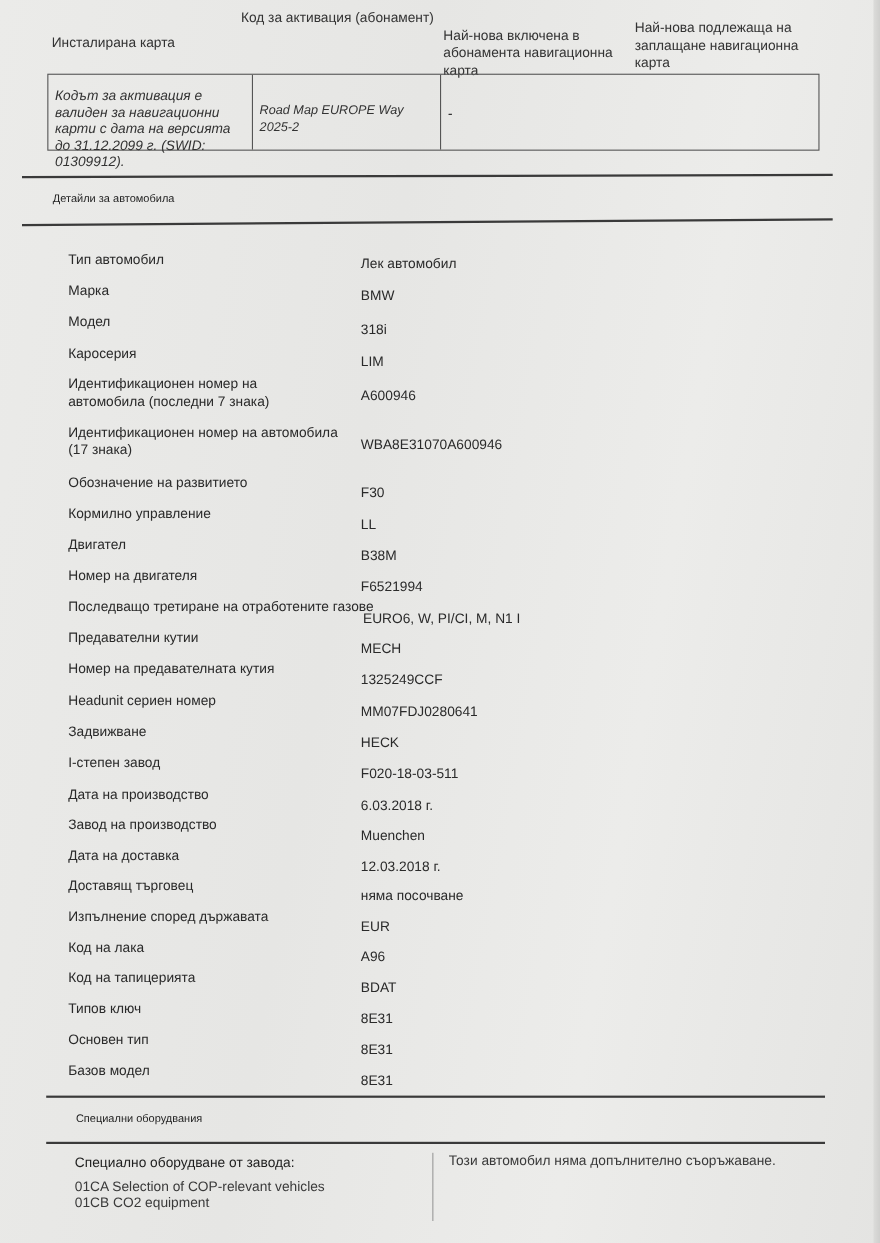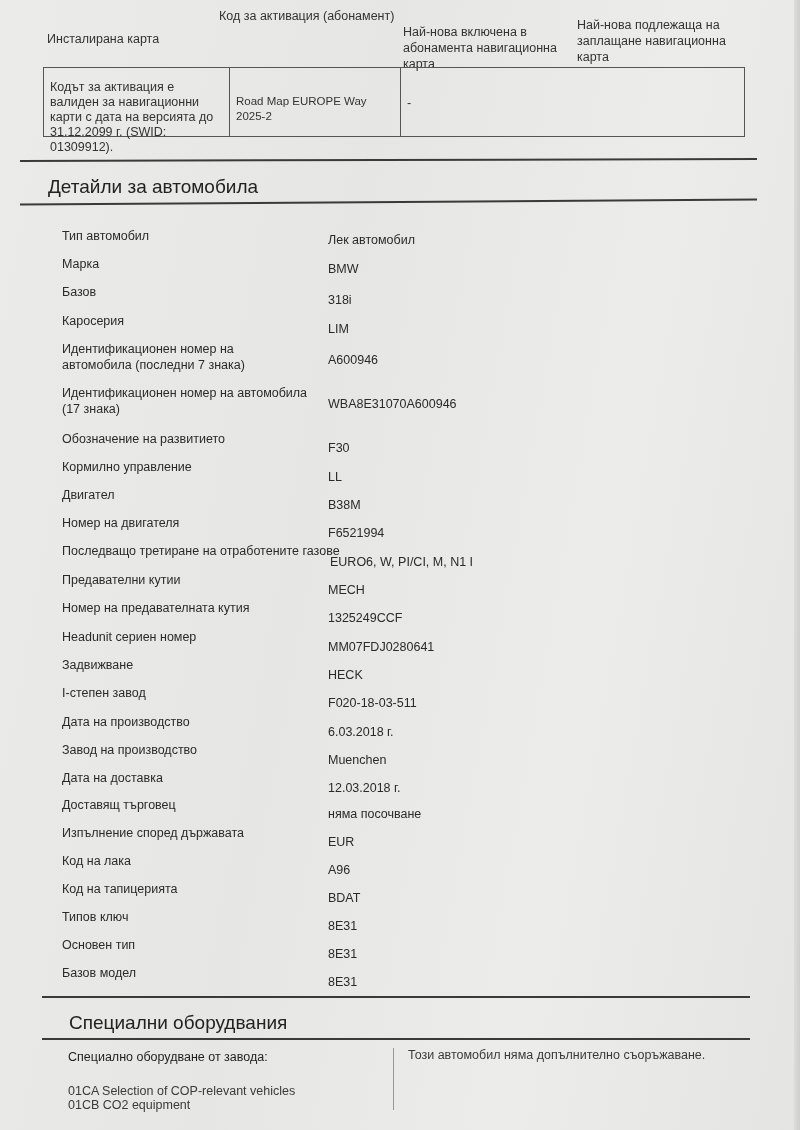--- a/index.html
+++ b/index.html
@@ -13,35 +13,35 @@
   .page {
     position: absolute; left: 0; top: 0; width: 800px; height: 1130px;
     background: linear-gradient(100deg, #ebebe9 0%, #e6e6e4 40%, #ececea 70%, #e4e4e2 100%);
   }
   .abs { position: absolute; }
   .hdr { font-size: 12.5px; line-height: 16px; color: #333; }
   .map-table {
     position: absolute; left: 43px; top: 67px; width: 702px; height: 70px;
     border: 1.5px solid #555; box-sizing: border-box; display: flex;
   }
-  .map-cell { box-sizing: border-box; padding: 10px 6px; font-size: 12.5px; line-height: 15px; color: #333; border-right: 1.5px solid #555; }
+  .map-cell { box-sizing: border-box; padding: 10px 6px; font-size: 12.5px; line-height: 15px; color: #333; border-right: 1.5px solid #555; font-style: italic; }
   .map-cell:last-child { border-right: none; }
   .map-cell.c1 { width: 173px; padding-top: 24px; }
   .map-cell.c2 { width: 186px; padding-top: 12px; }
   .map-cell.c3 { width: 171px; padding-top: 26px; font-size: 11.5px; }
   .map-cell.c4 { flex: 1; padding-top: 28px; }
   .hr { position: absolute; height: 1.5px; background: #3a3a3a; }
-  .section-title { font-size: 19px; color: #222; }
+  .section-title { font-size: 10px; color: #222; }
   .rows { position: absolute; left: 62px; top: 220px; width: 700px; }
   .row { position: relative; font-size: 12.5px; color: #2a2a2a; }
   .row .lbl { position: absolute; left: 0; width: 262px; line-height: 16px; }
   .row .val { position: absolute; left: 266px; line-height: 16px; margin-top: 11px; }
   .eq-left { position: absolute; left: 68px; top: 1050px; width: 320px; font-size: 12.5px; }
   .eq-right { position: absolute; left: 393px; top: 1048px; width: 320px; font-size: 12.5px; border-left: 1px solid #999; padding-left: 14px; height: 62px; }
-  .eq-head { color: #1e1e1e; margin-bottom: 20px; }
+  .eq-head { color: #1e1e1e; margin-bottom: 8px; }
   .eq-line { color: #3a3a3a; line-height: 14px; }
   .right-edge { position: absolute; right: 0; top: 0; width: 6px; height: 1130px; background: linear-gradient(90deg, #dcdcda, #cfcfcd); }
 </style>
 </head>
 <body>
 
 <div class="page">
 
   <div class="abs hdr" style="left:47px; top:31px;">Инсталирана карта</div>
   <div class="abs hdr" style="left:219px; top:8px;">Код за активация (абонамент)</div>
@@ -63,21 +63,21 @@
   <div class="rows">
     <div class="row" style="top:8px">
         <span class="lbl">Тип автомобил</span>
         <span class="val" style="top:-7px">Лек автомобил</span>
       </div>
     <div class="row" style="top:36px">
         <span class="lbl">Марка</span>
         <span class="val" style="top:-6px">BMW</span>
       </div>
     <div class="row" style="top:64px">
-        <span class="lbl">Базов</span>
+        <span class="lbl">Модел</span>
         <span class="val" style="top:-3px">318i</span>
       </div>
     <div class="row" style="top:93px">
         <span class="lbl">Каросерия</span>
         <span class="val" style="top:-3px">LIM</span>
       </div>
     <div class="row" style="top:121px">
         <span class="lbl" style="width:240px">Идентификационен номер на автомобила (последни 7 знака)</span>
         <span class="val" style="top:0">A600946</span>
       </div>

